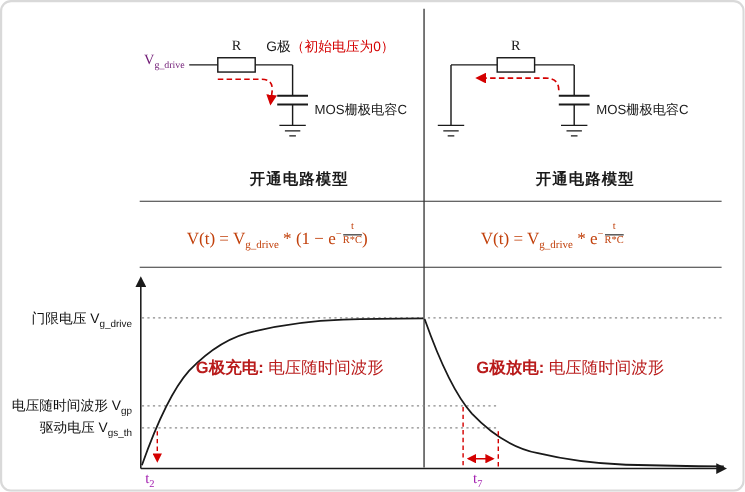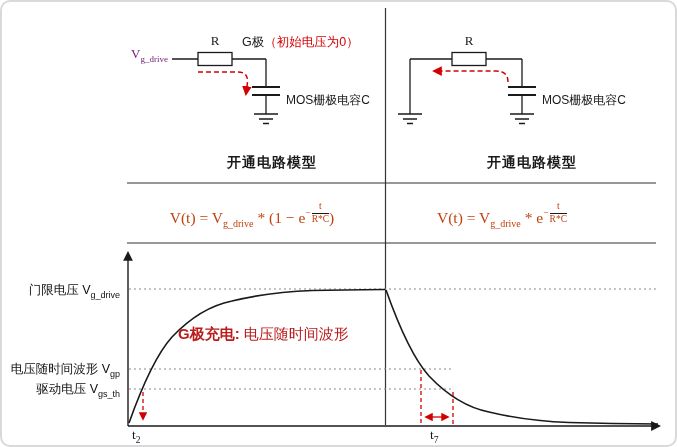--- a/index.html
+++ b/index.html
@@ -27,21 +27,21 @@
   .formula{font-family:"Liberation Serif",serif;font-size:15.5px;text-align:center;color:#c2410c;}
   .formula sub{font-size:10px;}
   .exp{display:inline-flex;align-items:center;font-size:9.5px;vertical-align:7px;line-height:1;}
   .frac{display:inline-block;text-align:center;margin-left:1px;}
   .frac .num{display:block;border-bottom:1px solid #1a1a1a;padding:0 2px 1px;line-height:1.05;}
   .frac .den{display:block;padding-top:1px;line-height:1.05;}
   .ylab{font-size:12.5px;text-align:right;width:114px;left:4px;color:#111;}
   .ylab sub{font-size:9px;}
   .red-anno{font-size:15px;color:#b91c1c;text-align:center;}
   .red-anno b{font-weight:bold;}
-  .tmark{font-family:"Liberation Serif",serif;font-size:13.5px;color:#0f172a;}
+  .tmark{font-family:"Liberation Serif",serif;font-size:13.5px;color:#a21caf;}
   .tmark sub{font-size:9.5px;}
 </style>
 </head>
 <body>
 
 <div class="canvas">
 
   <svg width="677" height="447" viewBox="0 0 677 447">
     <defs>
       <marker id="arrow-red" viewBox="0 0 10 10" refX="8" refY="5" markerWidth="6.5" markerHeight="6.5" orient="auto-start-reverse">
@@ -145,18 +145,19 @@
       </span></div>
 
   <div class="abs ylab" style="top:280px;"><span>门限电压 V</span><sub>g_drive</sub></div>
 
   <div class="abs ylab" style="top:359px;"><span>电压随时间波形 V</span><sub>gp</sub></div>
 
   <div class="abs ylab" style="top:379px;"><span>驱动电压 V</span><sub>gs_th</sub></div>
 
   <div class="abs red-anno" style="left:176px;top:323px;"><b>G极充电:</b><span> 电压随时间波形</span></div>
 
+  <div class="abs red-anno" style="left:431px;top:323px;"><b>G极放电:</b><span> 电压随时间波形</span></div>
 
   <div class="abs tmark" style="left:130px;top:425px;"><span>t</span><sub>2</sub></div>
 
   <div class="abs tmark" style="left:428px;top:425px;"><span>t</span><sub>7</sub></div>
 
 </div>
 
 </body></html>

